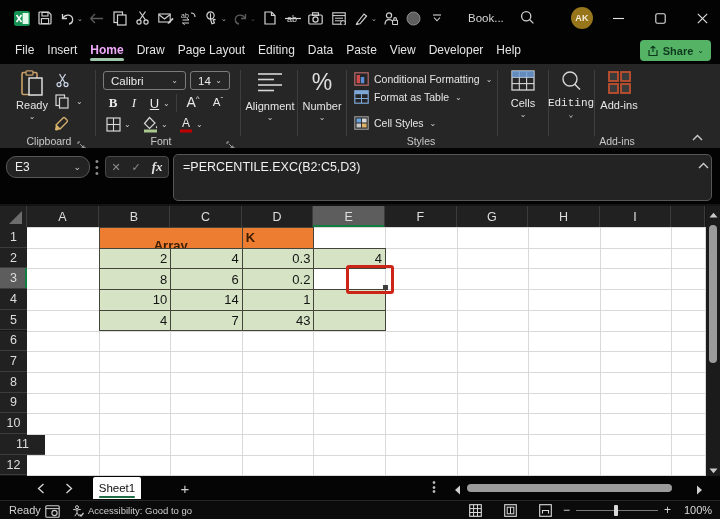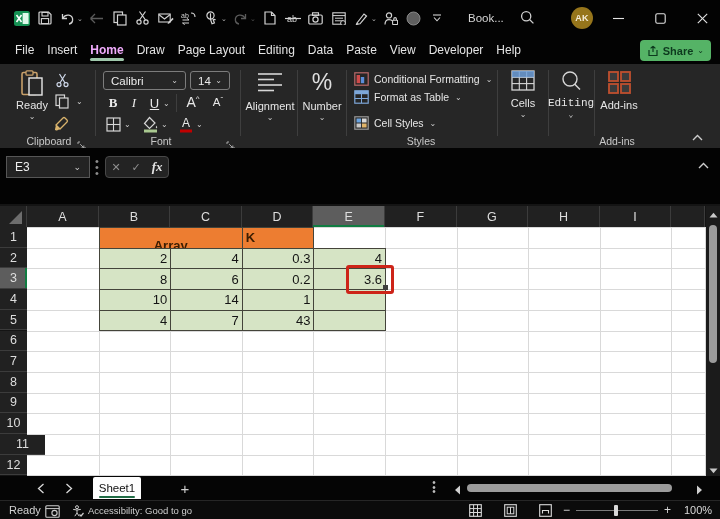--- a/index.html
+++ b/index.html
@@ -41,21 +41,21 @@
   .bigbtn .rchev { margin-top:1px; }
   .combo { position:absolute; background:#262626; border:1px solid #7c7c7c; border-radius:3px; color:#ececec; font-size:11.5px; display:flex; align-items:center; padding:0 7px; justify-content:space-between; }
   .combo .rchev { font-size:8px; color:#d0d0d0; }
   .smallbtn { position:absolute; display:flex; align-items:center; justify-content:center; color:#e8e8e8; }
   .styles-item { position:absolute; left:354px; display:flex; align-items:center; gap:5px; color:#e6e6e6; font-size:10.5px; white-space:nowrap; }
   .styles-item .rchev { margin-left:1px; }
   .fontbtn { font-size:13px; color:#eaeaea; }
 
   
   .formularow { position:absolute; left:0; top:148px; width:720px; height:56px; background:#030303; }
-  .namebox { position:absolute; left:6px; top:8px; width:84px; height:22px; background:#232323; border:1px solid #565656; border-radius:0; display:flex; align-items:center; color:#efefef; font-size:12px; padding:0 8px; justify-content:space-between; }
+  .namebox { position:absolute; left:6px; top:8px; width:84px; height:22px; background:#232323; border:1px solid #565656; border-radius:10px; display:flex; align-items:center; color:#efefef; font-size:12px; padding:0 8px; justify-content:space-between; }
   .namebox .rchev { font-size:9px; color:#cfcfcf; }
   .fdots { position:absolute; left:94px; top:10px; color:#8e8e8e; font-size:11px; letter-spacing:0; line-height:6px; width:6px; text-align:center; }
   .fxgroup { position:absolute; left:105px; top:8px; width:64px; height:22px; background:#232323; border:1px solid #484848; border-radius:4px; display:flex; align-items:center; justify-content:space-around; }
   .fxgroup .fcancel, .fxgroup .fenter { color:#8f8f8f; font-size:11px; }
   .fxgroup .fx { color:#e4e4e4; font-style:italic; font-family:"Liberation Serif", serif; font-size:13px; font-weight:bold; }
   .formulabox { position:absolute; left:173px; top:6px; width:539px; height:47px; background:#232323; border:1px solid #565656; border-radius:5px; color:#f0f0f0; font-size:12.5px; padding:5px 9px; }
   .fcollapse { position:absolute; right:11px; top:12px; color:#cdcdcd; font-size:10px; }
 
   
   .gridarea { position:absolute; left:0; top:204px; width:720px; height:272px; background:#141414; }
@@ -469,20 +469,23 @@
   <div class="formularow">
     <div class="namebox">
       <span>E3</span>
       <span class="rchev">⌄</span>
     </div>
     <div class="fdots">•<br>•<br>•</div>
     <div class="fxgroup">
       <span class="fcancel">✕</span>
       <span class="fenter">✓</span>
       <span class="fx">fx</span>
+    </div>
+    <div class="formulabox">
+      <span>=PERCENTILE.EXC(B2:C5,D3)</span>
     </div>
     <div class="fcollapse">
       <svg width="11" height="7" viewBox="0 0 11 7">
           <path d="M1 6 L5.5 1.5 L10 6" fill="none" stroke="#cdcdcd" stroke-width="1.4"></path>
         </svg>
     </div>
   </div>
 
   <div class="gridarea" id="gridarea">
     <div class="corner"></div>
@@ -547,21 +550,20 @@
       <div class="gl" style="left: 705px; top: 23px; width: 1px; height: 249px;"></div>
       <div class="tcell hdr" style="left: 98.6px; top: 23px; width: 144.2px; height: 37px; background: rgb(237, 125, 49); color: rgb(59, 29, 2); justify-content: center;">Array</div>
       <div class="tcell hdr" style="left: 241.8px; top: 23px; width: 72.6px; height: 21.7px; background: rgb(237, 125, 49); color: rgb(59, 29, 2); padding-left: 3px;">K</div>
       <div class="tcell num" style="left: 98.6px; top: 43.7px; width: 72.6px; height: 21.7px; background: rgb(214, 228, 197);">2</div>
       <div class="tcell num" style="left: 170.2px; top: 43.7px; width: 72.6px; height: 21.7px; background: rgb(214, 228, 197);">4</div>
       <div class="tcell num" style="left: 241.8px; top: 43.7px; width: 72.6px; height: 21.7px; background: rgb(214, 228, 197);">0.3</div>
       <div class="tcell num" style="left: 313.4px; top: 43.7px; width: 72.6px; height: 21.7px; background: rgb(214, 228, 197);">4</div>
       <div class="tcell num" style="left: 98.6px; top: 64.4px; width: 72.6px; height: 21.7px; background: rgb(214, 228, 197);">8</div>
       <div class="tcell num" style="left: 170.2px; top: 64.4px; width: 72.6px; height: 21.7px; background: rgb(214, 228, 197);">6</div>
       <div class="tcell num" style="left: 241.8px; top: 64.4px; width: 72.6px; height: 21.7px; background: rgb(214, 228, 197);">0.2</div>
-      <div class="tcell num" style="left: 313.4px; top: 64.4px; width: 72.6px; height: 21.7px; background: rgb(214, 228, 197);">3.6</div>
       <div class="tcell num" style="left: 98.6px; top: 85.1px; width: 72.6px; height: 21.7px; background: rgb(214, 228, 197);">10</div>
       <div class="tcell num" style="left: 170.2px; top: 85.1px; width: 72.6px; height: 21.7px; background: rgb(214, 228, 197);">14</div>
       <div class="tcell num" style="left: 241.8px; top: 85.1px; width: 72.6px; height: 21.7px; background: rgb(214, 228, 197);">1</div>
       <div class="tcell num" style="left: 313.4px; top: 85.1px; width: 72.6px; height: 21.7px; background: rgb(214, 228, 197);"></div>
       <div class="tcell num" style="left: 98.6px; top: 105.8px; width: 72.6px; height: 21.7px; background: rgb(214, 228, 197);">4</div>
       <div class="tcell num" style="left: 170.2px; top: 105.8px; width: 72.6px; height: 21.7px; background: rgb(214, 228, 197);">7</div>
       <div class="tcell num" style="left: 241.8px; top: 105.8px; width: 72.6px; height: 21.7px; background: rgb(214, 228, 197);">43</div>
       <div class="tcell num" style="left: 313.4px; top: 105.8px; width: 72.6px; height: 21.7px; background: rgb(214, 228, 197);"></div>
       <div class="annot" style="left: 346px; top: 60.9px; width: 48px; height: 28.7px; border: 3px solid rgb(205, 36, 24);"></div>
       <div class="fillhandle" style="left: 382.5px; top: 81.1px; width: 5px; height: 5px;"></div>

